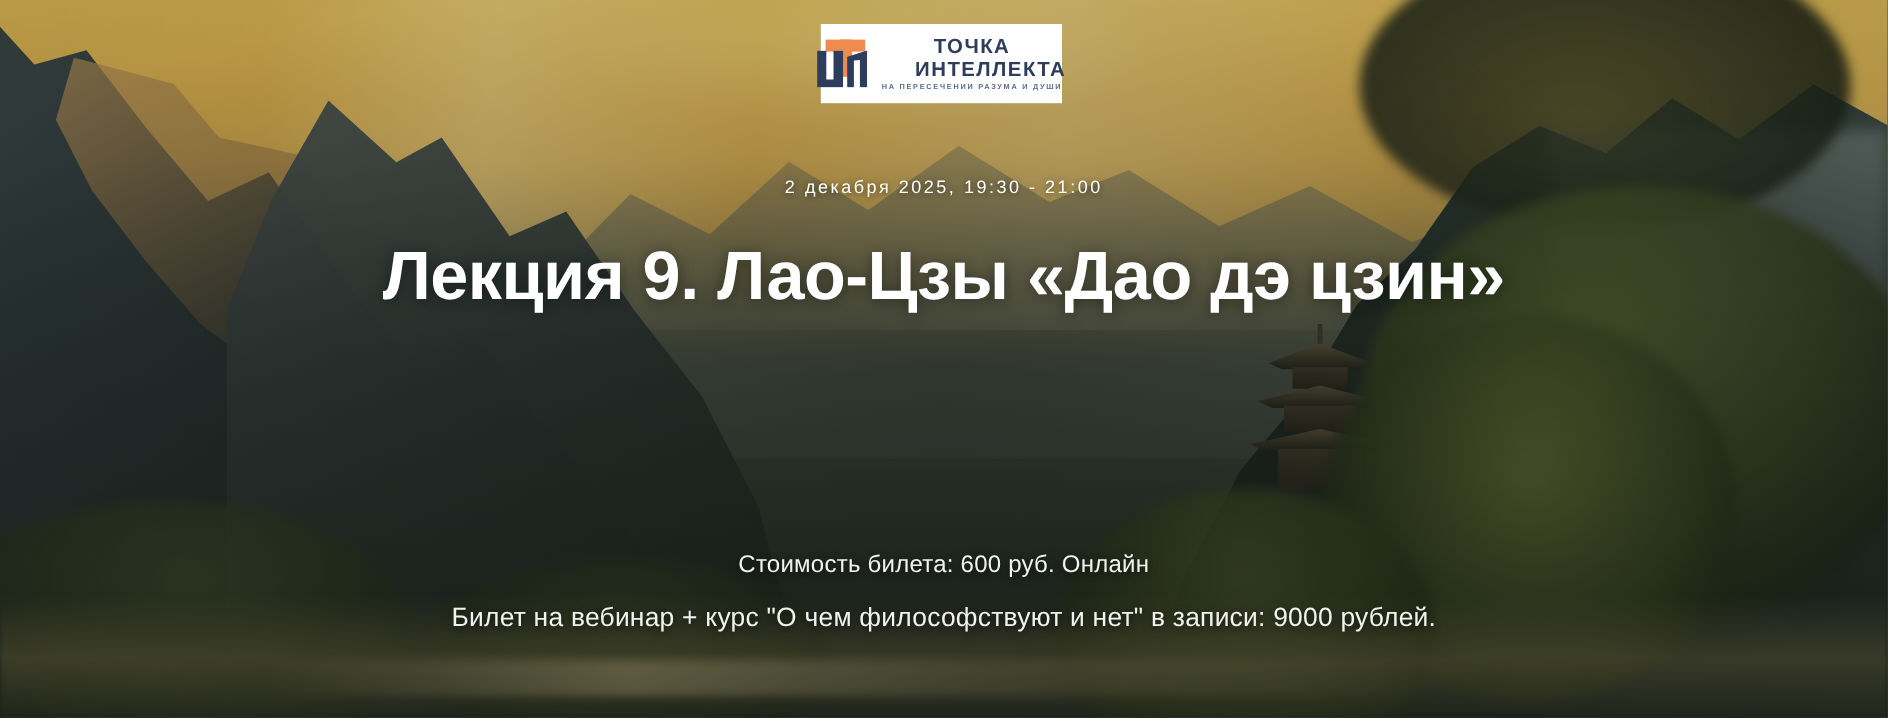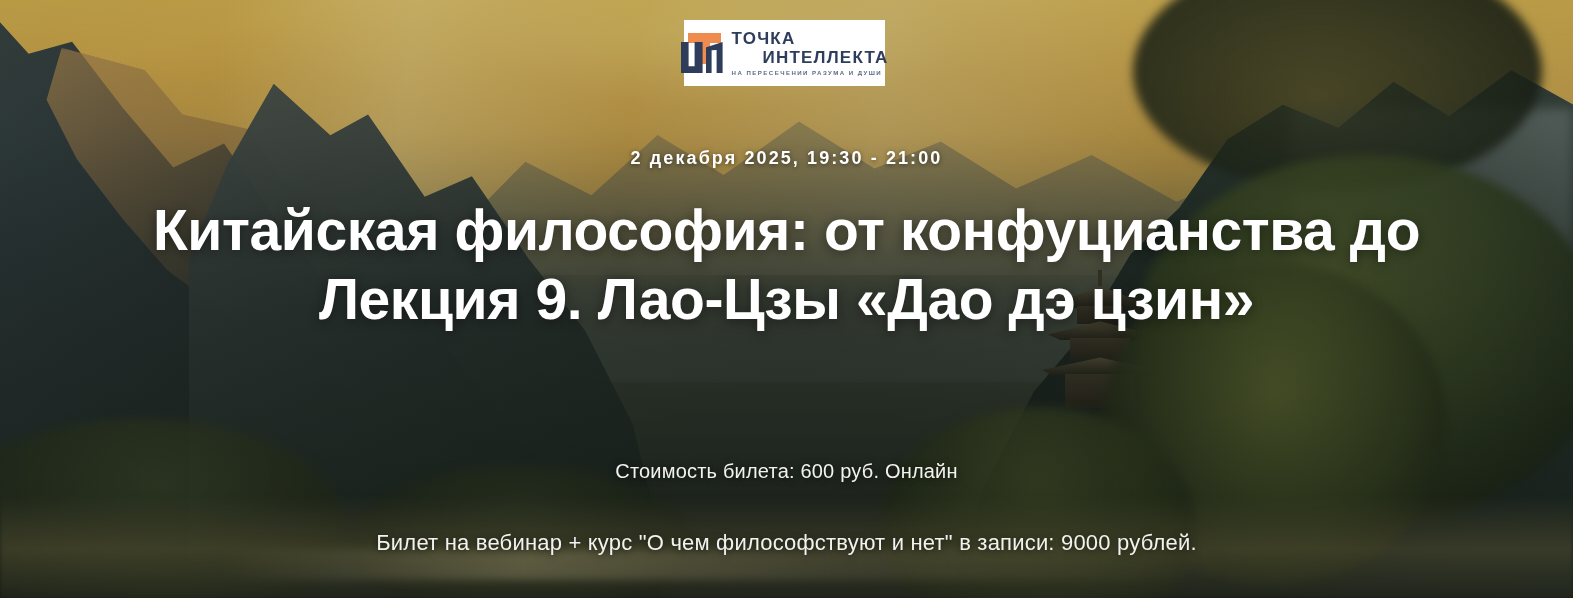--- a/index.html
+++ b/index.html
@@ -141,34 +141,34 @@
     display:flex; align-items:center; justify-content:center; gap:9px;
     padding:0 10px;
   }
   .logo-mark{ position:relative; width:42px; height:44px; flex:0 0 42px; }
   .lm-orange-bar{ position:absolute; left:7px; top:2px; width:33px; height:10px; background:#ef8b4e; }
   .lm-orange-stem{ position:absolute; left:19px; top:2px; width:10px; height:31px; background:#ef8b4e; }
   .lm-navy-u{ position:absolute; left:0px; top:11px; width:22px; height:31px; background:#2e3d5c;
               clip-path:polygon(0% 0%,8px 0%,8px 78%,14px 78%,14px 0%,22px 0%,22px 100%,0% 100%); }
   .lm-navy-p{ position:absolute; left:25px; top:11px; width:17px; height:31px; background:#2e3d5c;
               clip-path:polygon(0% 100%, 0% 18%, 100% 0%, 100% 100%, 11px 100%, 11px 26%, 6px 27%, 6px 100%); }
-  .logo-text{ text-align:left; line-height:1; }
+  .logo-text{ text-align:center; line-height:1; }
   .logo-l1, .logo-l2{
     color:#2e3d5c; font-weight:bold; font-size:17px; letter-spacing:1.2px;
     font-family:"Liberation Sans", sans-serif;
   }
   .logo-l2{ margin-top:2px;padding-left:31px; }
   .logo-tag{
     margin-top:4px; color:#5a6a86; font-size:6.1px; font-weight:bold;
     letter-spacing:1.45px; white-space:nowrap;
   }
 
   .date{
     position:absolute; left:0; right:0; top:148px;
-    color:#ffffff; font-weight:bold; font-size:18px; letter-spacing:2.1px;
+    color:#ffffff; font-weight:normal; font-size:15px; letter-spacing:2.1px;
     text-shadow:0 1px 5px rgba(0,0,0,.55);
   }
 
   .title{
     position:absolute; left:50%; transform:translateX(-50%); top:196px;
     width:1400px;
     color:#ffffff; font-weight:bold; font-size:57px; line-height:1.21;
     letter-spacing:-0.4px;
     text-shadow:0 2px 12px rgba(0,0,0,.45);
   }
@@ -176,21 +176,20 @@
 
   .price1{
     position:absolute; left:0; right:0; top:460px;
     color:#f2f2ee; font-size:20px; font-weight:400; letter-spacing:.2px;
     text-shadow:0 1px 7px rgba(0,0,0,.60);
   }
   .price2{
     position:absolute; left:0; right:0; top:502px;
     color:#f2f2ee; font-size:22px; font-weight:400; letter-spacing:.2px;
     text-shadow:0 1px 7px rgba(0,0,0,.60);
-    margin-top:28px;
   }
 </style>
 </head>
 <body>
 
 <div class="banner">
 
   <div class="bg">
     <div class="bg-sky"></div>
     <div class="bg-clouds"></div>
@@ -236,21 +235,20 @@
       <div class="logo-text">
         <div class="logo-l1">ТОЧКА</div>
         <div class="logo-l2">ИНТЕЛЛЕКТА</div>
         <div class="logo-tag">НА ПЕРЕСЕЧЕНИИ РАЗУМА И ДУШИ</div>
       </div>
     </div>
 
     <div class="date">2 декабря 2025, 19:30 - 21:00</div>
 
     <div class="title">
-      <span class="ln">Китайская философия: от конфуцианства до</span>
       <span class="ln">Лекция 9. Лао-Цзы «Дао дэ цзин»</span>
     </div>
 
     <div class="price1">Стоимость билета: 600 руб. Онлайн</div>
     <div class="price2">Билет на вебинар + курс "О чем философствуют и нет" в записи: 9000 рублей.</div>
 
   </div>
 </div>
 
 </body></html>

